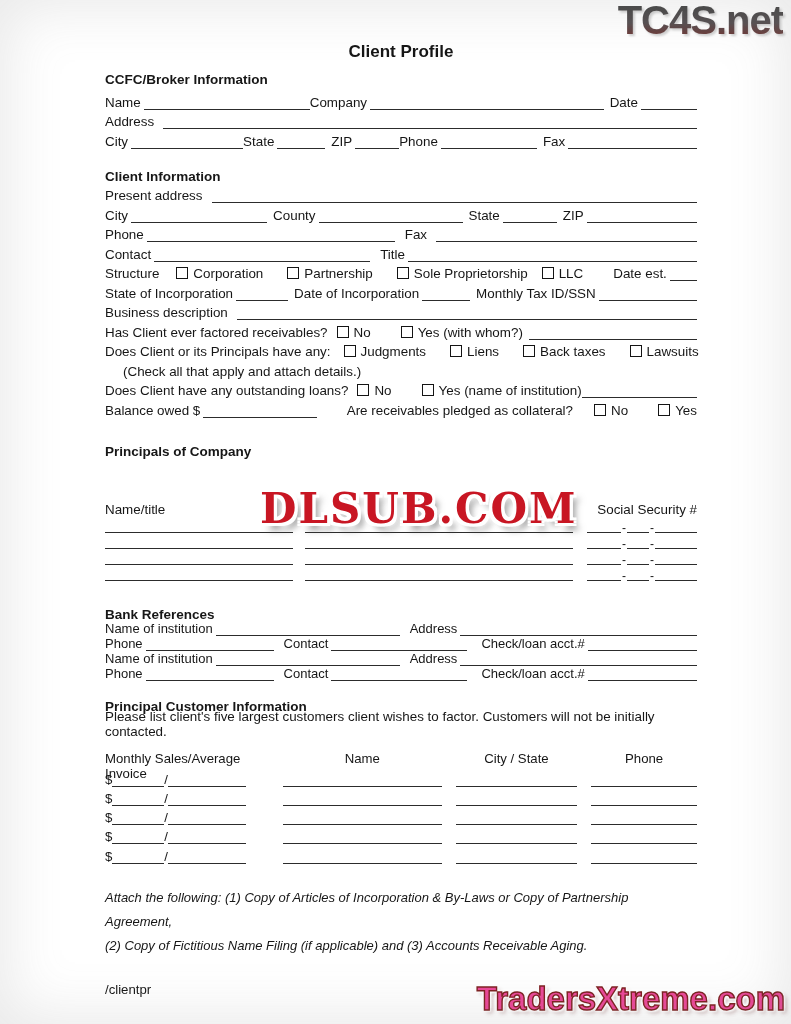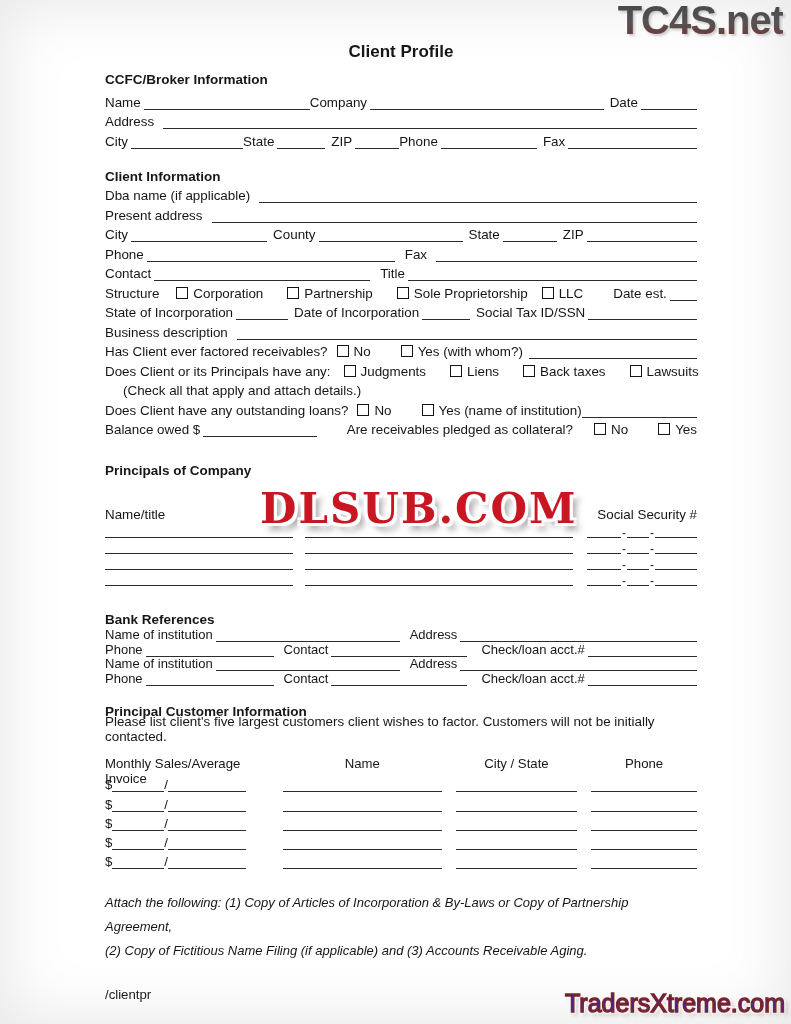--- a/index.html
+++ b/index.html
@@ -26,22 +26,22 @@
     position:absolute; left:260px; top:484px; z-index:9;
     font-family:"DejaVu Serif", serif; font-weight:900;
     font-size:42px; letter-spacing:2px; color:#c81623;
     text-shadow:
       -3px -3px 0 #fff, 3px -3px 0 #fff, -3px 3px 0 #fff, 3px 3px 0 #fff,
       -3px 0 0 #fff, 3px 0 0 #fff, 0 -3px 0 #fff, 0 3px 0 #fff,
       6px 7px 6px rgba(90,90,90,0.55);
   }
   .tradersx {
     position:absolute; right:6px; bottom:6px; z-index:10;
-    font-size:25px; font-weight:normal; letter-spacing:0px;
-    color:#4c1d95;
+    font-size:33px; font-weight:bold; letter-spacing:0px;
+    color:#ec4899;
     -webkit-text-stroke:1.4px #7d2020;
     text-shadow:
       -2px -2px 2px #fff, 2px -2px 2px #fff, -2px 2px 2px #fff, 2px 2px 2px #fff,
       3px 3px 4px rgba(120,60,60,0.45);
   }
   
   .content { position:absolute; left:105px; top:42px; width:592px; z-index:5; }
   .title { font-size:17px; font-weight:bold; text-align:center; margin:0 0 10px 0; }
   .sec-h { font-size:13.5px; font-weight:bold; margin:0; }
   .row { display:flex; align-items:flex-end; font-size:13.4px; height:19.5px; white-space:nowrap; }
@@ -51,21 +51,21 @@
   .fx { flex:1; }
   .cb {
     width:10px; height:10px; border:1.6px solid #141414; display:inline-block;
     margin:0 5px 2px 0; background:#fff; flex:none;
   }
   .opt { display:flex; align-items:flex-end; }
   .gap6{margin-left:6px}.gap10{margin-left:10px}.gap14{margin-left:14px}
   .gap18{margin-left:18px}.gap24{margin-left:24px}.gap30{margin-left:30px}
   .indent { padding-left:18px; }
   
-  .pr-head { display:flex; justify-content:space-between; font-size:13.4px; margin-top:22px; height:22px; align-items:flex-end;}
+  .pr-head { display:flex; justify-content:space-between; font-size:13.4px; margin-top:36px; height:22px; align-items:flex-end;}
   .pr-row { display:flex; align-items:flex-end; height:16px; font-size:12px; }
   .ssn { display:flex; align-items:flex-end; margin-left:14px; }
   .ssn .dash { padding:0 1px; line-height:10px; }
   
   .cust-head { display:flex; font-size:13.2px; margin-top:12px; height:17px; align-items:flex-start; }
   .cust-row  { display:flex; align-items:flex-end; height:19.2px; font-size:13.2px; }
   .cc1 { width:162px; flex:none; display:flex; align-items:flex-end; }
   .cc2 { flex:1.5; margin-left:16px; display:flex; align-items:flex-end; }
   .cc3 { flex:1.15; margin-left:14px; display:flex; align-items:flex-end; }
   .cc4 { flex:1.0; margin-left:14px; display:flex; align-items:flex-end; }
@@ -109,24 +109,20 @@
     <span class="lab gap6">ZIP</span>
     <span class="fill" style="width:44px"></span>
     <span class="lab">Phone</span>
     <span class="fill" style="width:96px"></span>
     <span class="lab gap6">Fax</span>
     <span class="fill fx"></span>
   </div>
 
   <div class="sec-h mt20">Client Information</div>
   <div class="row">
-    <span class="lab">Dba name (if applicable)</span>
-    <span class="fill fx gap6"></span>
-  </div>
-  <div class="row">
     <span class="lab">Present address</span>
     <span class="fill fx gap6"></span>
   </div>
   <div class="row">
     <span class="lab">City</span>
     <span class="fill" style="width:136px"></span>
     <span class="lab gap6">County</span>
     <span class="fill" style="width:144px"></span>
     <span class="lab gap6">State</span>
     <span class="fill" style="width:54px"></span>
@@ -164,21 +160,21 @@
       <span>LLC</span>
     </span>
     <span class="lab gap30">Date est.</span>
     <span class="fill fx"></span>
   </div>
   <div class="row">
     <span class="lab">State of Incorporation</span>
     <span class="fill" style="width:52px"></span>
     <span class="lab gap6">Date of Incorporation</span>
     <span class="fill" style="width:48px"></span>
-    <span class="lab gap6">Social Tax ID/SSN</span>
+    <span class="lab gap6">Monthly Tax ID/SSN</span>
     <span class="fill fx"></span>
   </div>
   <div class="row">
     <span class="lab">Business description</span>
     <span class="fill fx gap6"></span>
   </div>
   <div class="row">
     <span class="lab">Has Client ever factored receivables?</span>
     <span class="opt gap6">
       <span class="cb"></span>

